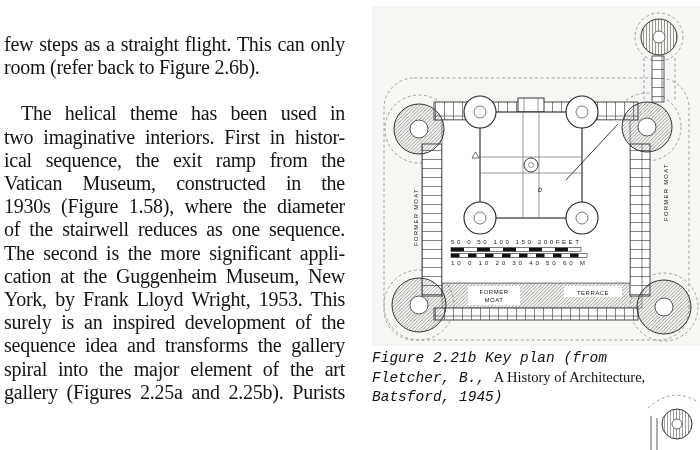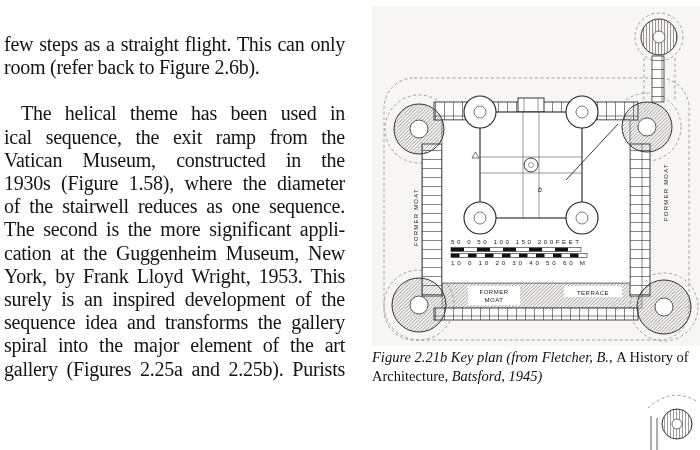--- a/index.html
+++ b/index.html
@@ -19,35 +19,36 @@
   .tl.j { text-align-last:justify; }
   .tl.ind { text-indent:17px;margin-top:23px; }
   .fig {
     position:absolute; left:372px; top:6px; width:328px; height:340px;
     background:#f7f6f3;
   }
   .caption {
     position:absolute; left:372px; top:348px; width:318px;
     color:#111; font-size:14.5px; line-height:18.5px;
   }
-  .cap-i { font-style:italic; }
+  .cap-i { font-style:italic;font-family:Liberation Mono, monospace; }
   .cap-r { font-style:normal; }
   .frag { position:absolute; left:645px; top:386px; width:55px; height:64px; }
   svg text {
     font-family:"Liberation Sans","DejaVu Sans",sans-serif;
     fill:#222;
   }
 </style>
 </head>
 <body>
 
 <div class="text-col">
   <div class="tl j">few steps as a straight flight. This can only</div>
   <div class="tl">room (refer back to Figure 2.6b).</div>
   <div class="tl j ind">The helical theme has been used in</div>
+  <div class="tl j">two imaginative interiors. First in histor-</div>
   <div class="tl j">ical sequence, the exit ramp from the</div>
   <div class="tl j">Vatican Museum, constructed in the</div>
   <div class="tl j">1930s (Figure 1.58), where the diameter</div>
   <div class="tl j">of the stairwell reduces as one sequence.</div>
   <div class="tl j">The second is the more significant appli-</div>
   <div class="tl j">cation at the Guggenheim Museum, New</div>
   <div class="tl j">York, by Frank Lloyd Wright, 1953. This</div>
   <div class="tl j">surely is an inspired development of the</div>
   <div class="tl j">sequence idea and transforms the gallery</div>
   <div class="tl j">spiral into the major element of the art</div>

